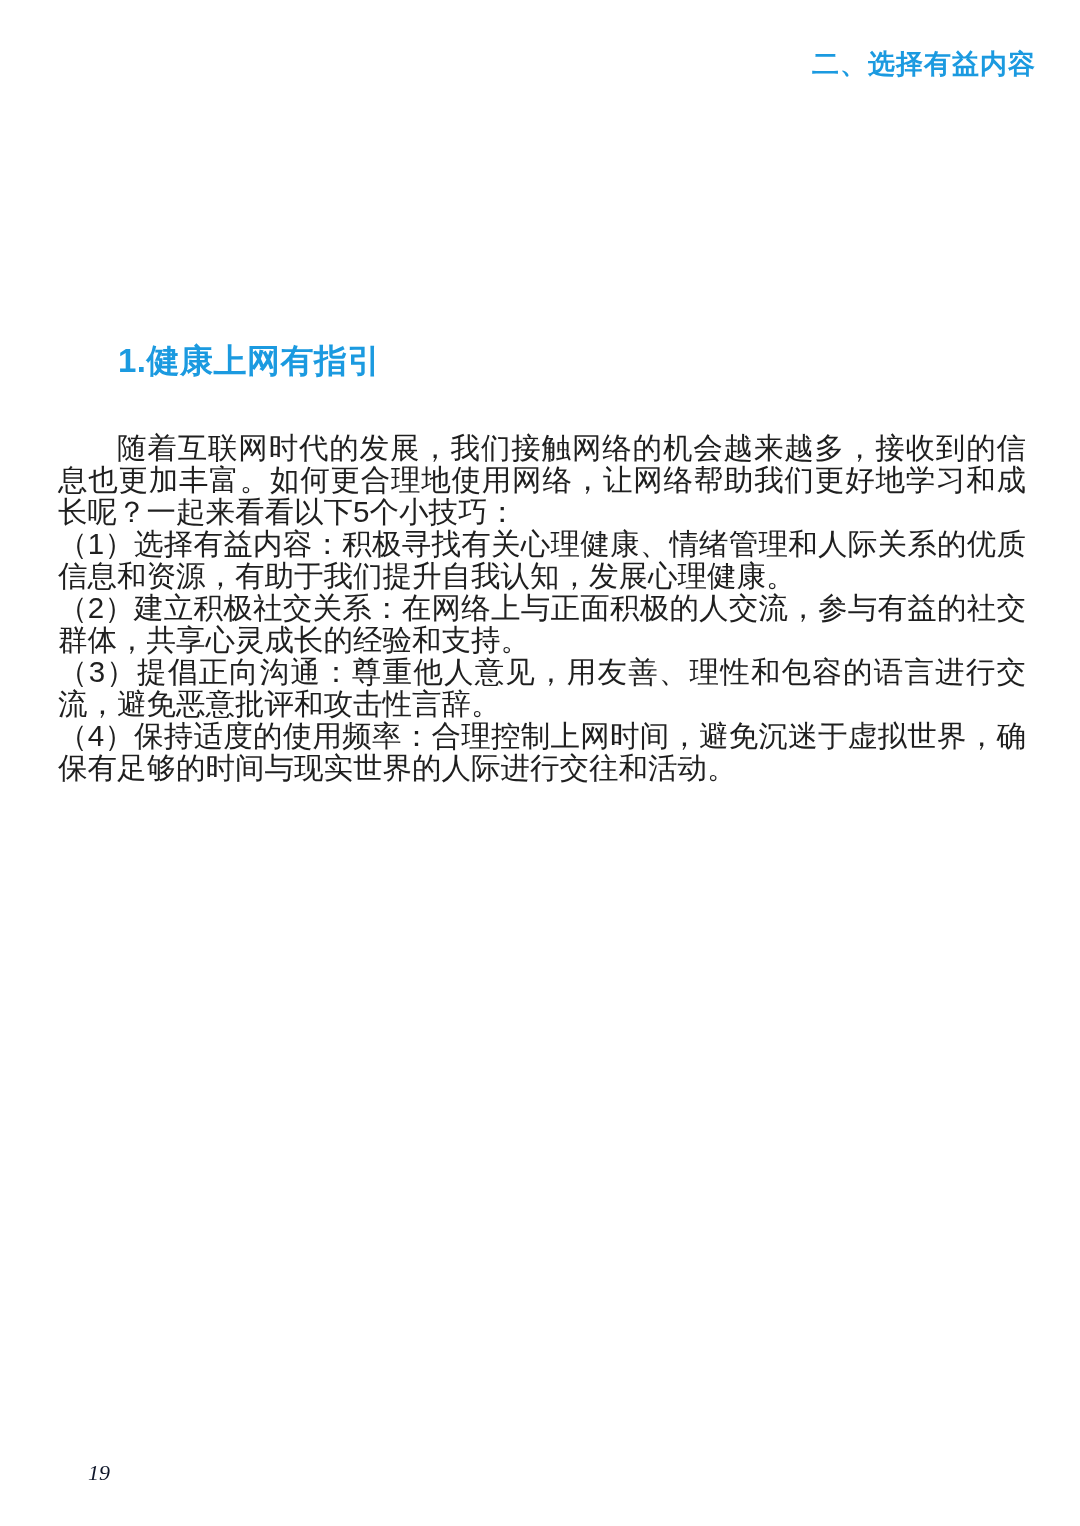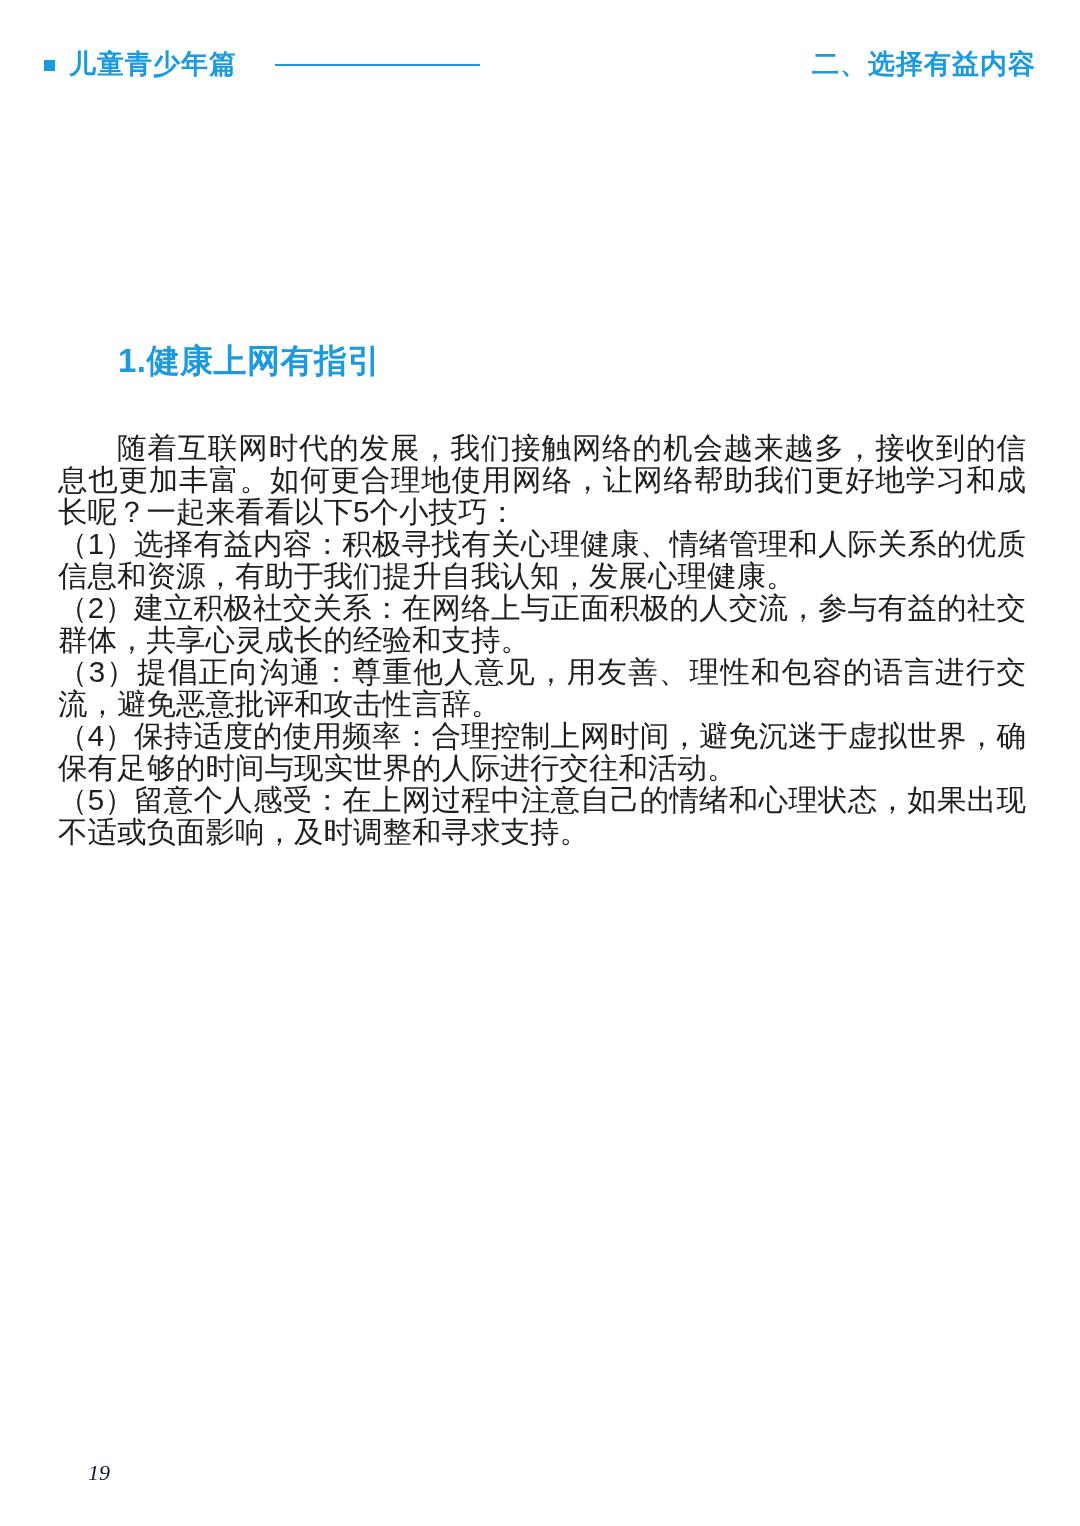--- a/index.html
+++ b/index.html
@@ -120,35 +120,29 @@
     font-style: italic;
     font-family: "Liberation Serif", serif;
   }
 </style>
 </head>
 <body>
 
 <div class="page">
 
   <div class="header">
-    <div class="header-left">
-      <span class="header-bullet"></span>
-      <span class="header-left-text">儿童青少年篇</span>
-      <span class="header-rule"></span>
-    </div>
     <div class="header-right">二、选择有益内容</div>
   </div>
 
 
   <h2 class="sub-title">1.健康上网有指引</h2>
 
   <div class="body-copy">
     <p class="p-indent">随着互联网时代的发展，我们接触网络的机会越来越多，接收到的信息也更加丰富。如何更合理地使用网络，让网络帮助我们更好地学习和成长呢？一起来看看以下5个小技巧：</p>
     <p class="p-item">（1）选择有益内容：积极寻找有关心理健康、情绪管理和人际关系的优质信息和资源，有助于我们提升自我认知，发展心理健康。</p>
     <p class="p-item">（2）建立积极社交关系：在网络上与正面积极的人交流，参与有益的社交群体，共享心灵成长的经验和支持。</p>
     <p class="p-item">（3）提倡正向沟通：尊重他人意见，用友善、理性和包容的语言进行交流，避免恶意批评和攻击性言辞。</p>
     <p class="p-item">（4）保持适度的使用频率：合理控制上网时间，避免沉迷于虚拟世界，确保有足够的时间与现实世界的人际进行交往和活动。</p>
-    <p class="p-item">（5）留意个人感受：在上网过程中注意自己的情绪和心理状态，如果出现不适或负面影响，及时调整和寻求支持。</p>
   </div>
 
   <div class="page-number">19</div>
 
 </div>
 
 </body></html>

